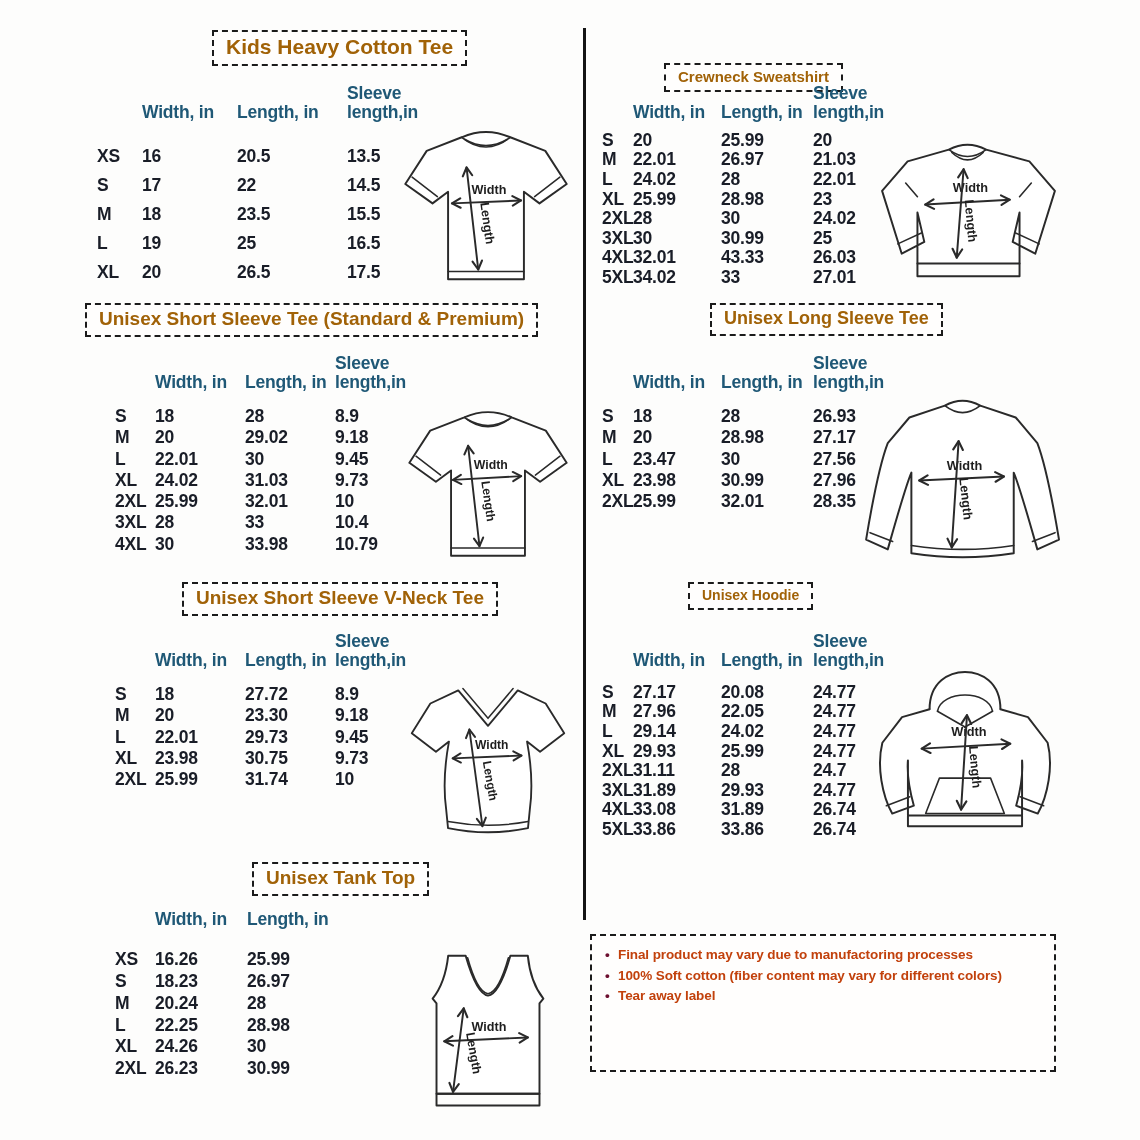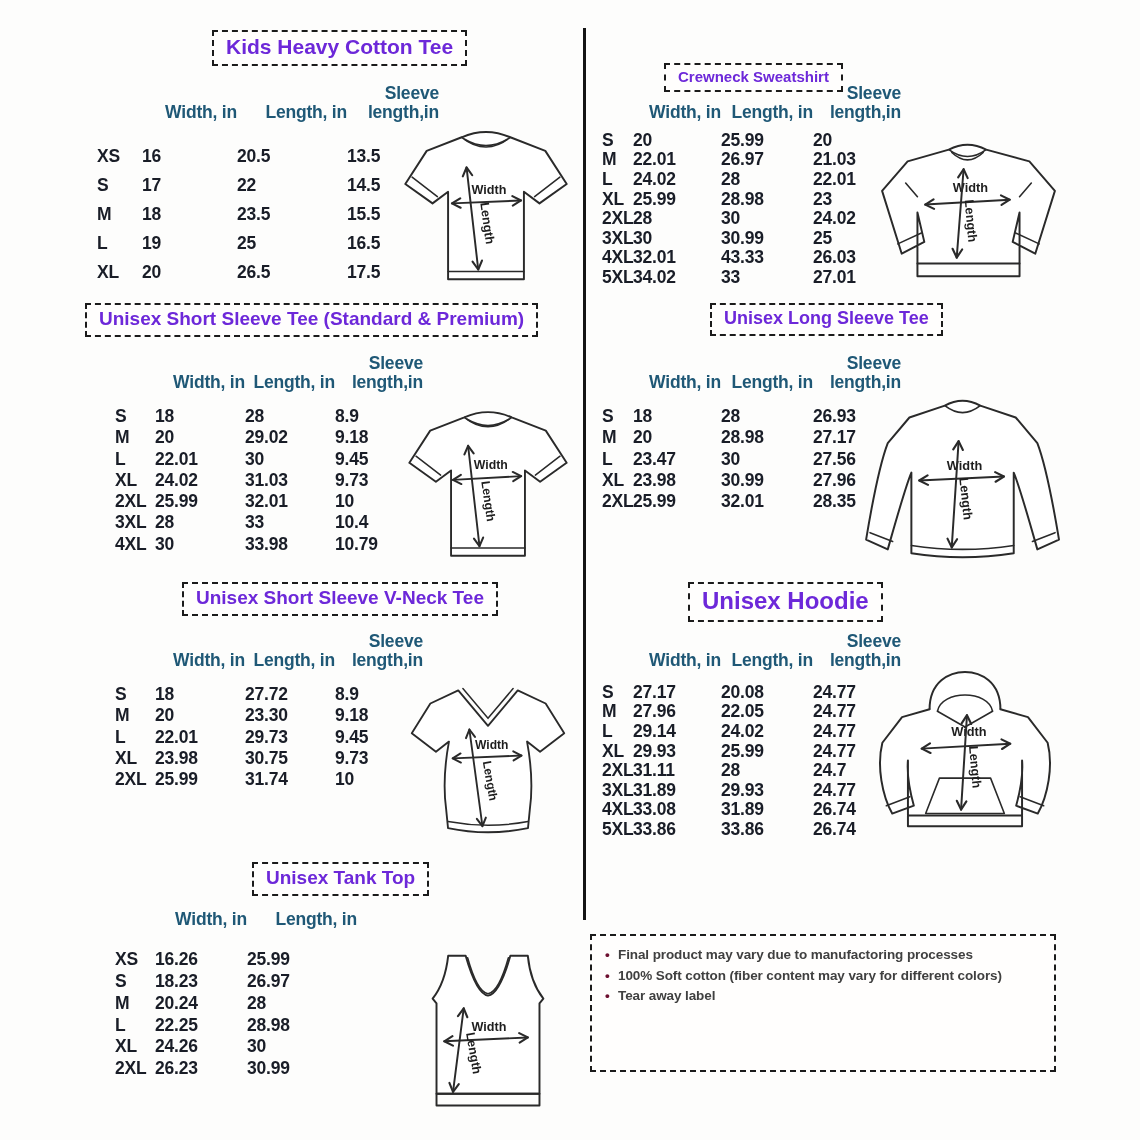--- a/index.html
+++ b/index.html
@@ -1,38 +1,38 @@
 <!DOCTYPE html>
 <html><head>
 <meta charset="utf-8">
 <style>
   html,body{margin:0;padding:0;}
   body{width:1140px;height:1140px;overflow:hidden;background:#fdfdfc;position:relative;
        font-family:"Liberation Sans",sans-serif;color:#191d27;}
   .divider{position:absolute;left:583px;top:28px;width:3px;height:892px;background:#151515;}
-  .title-box{position:absolute;border:2px dashed #1b1b1b;color:#6d28d9;font-weight:bold;
+  .title-box{position:absolute;border:2px dashed #1b1b1b;color:#a16207;font-weight:bold;
        white-space:nowrap;text-align:center;padding:3px 12px 5px;background:#fffefd;line-height:1.15;}
   .stable{position:absolute;font-weight:bold;color:#191d27;}
   .trow{display:grid;grid-template-columns:var(--tcols);align-items:center;height:var(--rowh,21.5px);}
   .thead{height:auto;align-items:end;margin-bottom:var(--hgap,14px);color:#1f5876;
        font-size:14.5px;line-height:1.08;}
-  .thead .tcell{text-align:right;}
+  .thead .tcell{text-align:left;}
   .tcell{font-size:17.5px;letter-spacing:-0.2px;}
   .size-cell{text-align:left;padding-left:5px;}
   .garment{position:absolute;}
   .garment path,.garment line{stroke:#2a2a2a;stroke-width:2;fill:none;
        stroke-linejoin:round;stroke-linecap:round;}
   .garment .fillbody{fill:#ffffff;}
   .garment .thin{stroke-width:1.6;}
   .dim-arrow{stroke:#1e1e1e;stroke-width:2.2;}
   .dim-label{font-family:"Liberation Sans",sans-serif;font-weight:bold;font-size:13px;
        fill:#1e1e1e;text-anchor:middle;}
   .notes-box{position:absolute;left:590px;top:934px;width:466px;height:138px;box-sizing:border-box;
        border:2px dashed #1b1b1b;padding:9px 10px 6px 12px;background:#fffefd;}
-  .note-item{font-size:13.5px;font-weight:bold;color:#404040;line-height:1.52;
+  .note-item{font-size:13.5px;font-weight:bold;color:#c2410c;line-height:1.52;
        padding-left:14px;position:relative;letter-spacing:-0.1px;}
   .note-item::before{content:"\2022";color:#6d1030;position:absolute;left:1px;}
 </style>
 </head>
 <body>
 
 <div class="divider"></div>
 
 <div class="title-box" style="left:212px;top:30px;font-size:21px;">Kids Heavy Cotton Tee</div>
 <div class="stable" style="left:92px;top:84px;--tcols:50px 95px 110px 92px;--rowh:29px;--hgap:20px;">
@@ -385,21 +385,21 @@
   <g>
     <line class="dim-arrow" x1="52" y1="95" x2="126" y2="92" marker-start="url(#ah)" marker-end="url(#ah)"></line>
     <text class="dim-label" x="94" y="85">Width</text>
   </g>
   <g>
     <line class="dim-arrow" x1="70" y1="64" x2="84" y2="168" marker-start="url(#ah)" marker-end="url(#ah)"></line>
     <text class="dim-label" transform="rotate(80 88 120)" x="88" y="120">Length</text>
   </g>
 </svg>
 
-<div class="title-box" style="left:688px;top:582px;font-size:24px;">Unisex Hoodie</div>
+<div class="title-box" style="left:688px;top:582px;font-size:14px;">Unisex Hoodie</div>
 <div class="stable" style="left:597px;top:632px;--tcols:36px 88px 92px 88px;--rowh:19.6px;--hgap:12px;">
     <div class="trow thead">
       <div class="tcell size-cell"></div>
       <div class="tcell head-cell">
         <div>Width, in</div>
       </div>
       <div class="tcell head-cell">
         <div>Length, in</div>
       </div>
       <div class="tcell head-cell">

